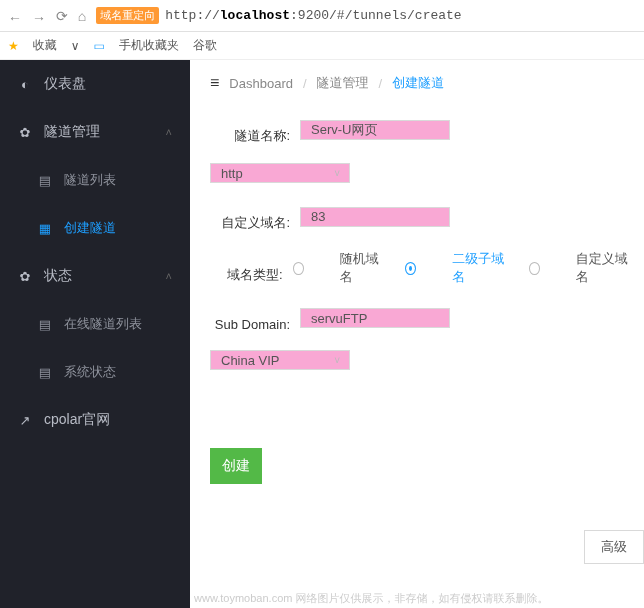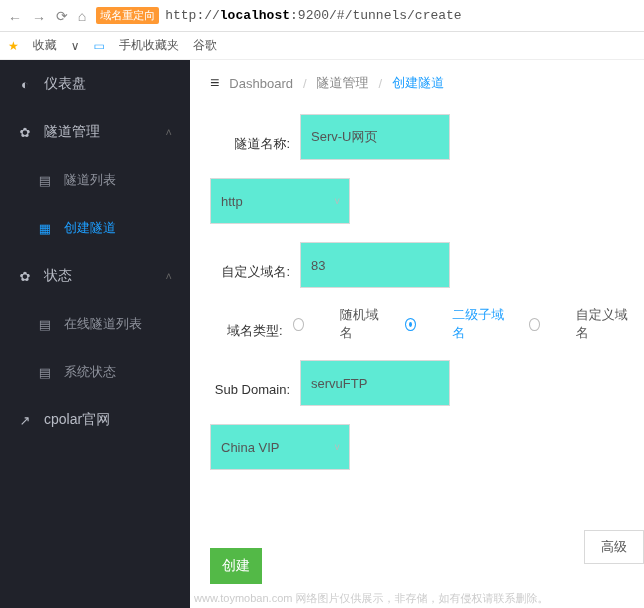--- a/index.html
+++ b/index.html
@@ -25,21 +25,21 @@
 .side-ico { width:14px; text-align:center; font-size:13px; }
 
 .main { flex: 1; background: #fff; padding: 14px 0 0 20px; position: relative; }
 .header { display: flex; align-items: center; gap: 10px; color: #888; font-size: 13px; margin-bottom: 22px; }
 .menu-ico { color: #333; font-size: 16px; }
 .crumb-sep { color: #ccc; }
 .crumb-active { color: #1e9fff; }
 
 .form-row { display: flex; align-items: center; margin-bottom: 18px; }
 .form-label { width: 90px; text-align: right; color: #333; font-size: 13px; padding-right: 10px; margin-top: 13px; }
-.form-input { height: 46px; border: 1px solid #d9d9d9; padding: 0 10px; font-size: 13px; color: #555; background:#5eead4; }
+.form-input { height: 20px; border: 1px solid #d9d9d9; padding: 0 10px; font-size: 13px; color: #555; background:#f9a8d4; }
 .form-input.w1 { width: 150px; }
 .form-input.w2 { width: 140px; }
 .select { position: relative; display:flex; align-items:center; }
 .select .arrow { position: absolute; right: 10px; color: #bbb; font-size: 10px; }
 
 .radio-row { display: flex; align-items: center; gap: 8px; }
 .radio { width: 13px; height: 13px; border: 1px solid #bbb; border-radius: 50%; display:inline-block; }
 .radio.checked { border-color:#1e9fff; box-shadow: inset 0 0 0 3px #fff, inset 0 0 0 8px #1e9fff; }
 .radio-label { font-size: 13px; color: #555; margin-right: 14px; padding-left: 28px; }
 .radio-label.blue { color: #1e9fff; }

